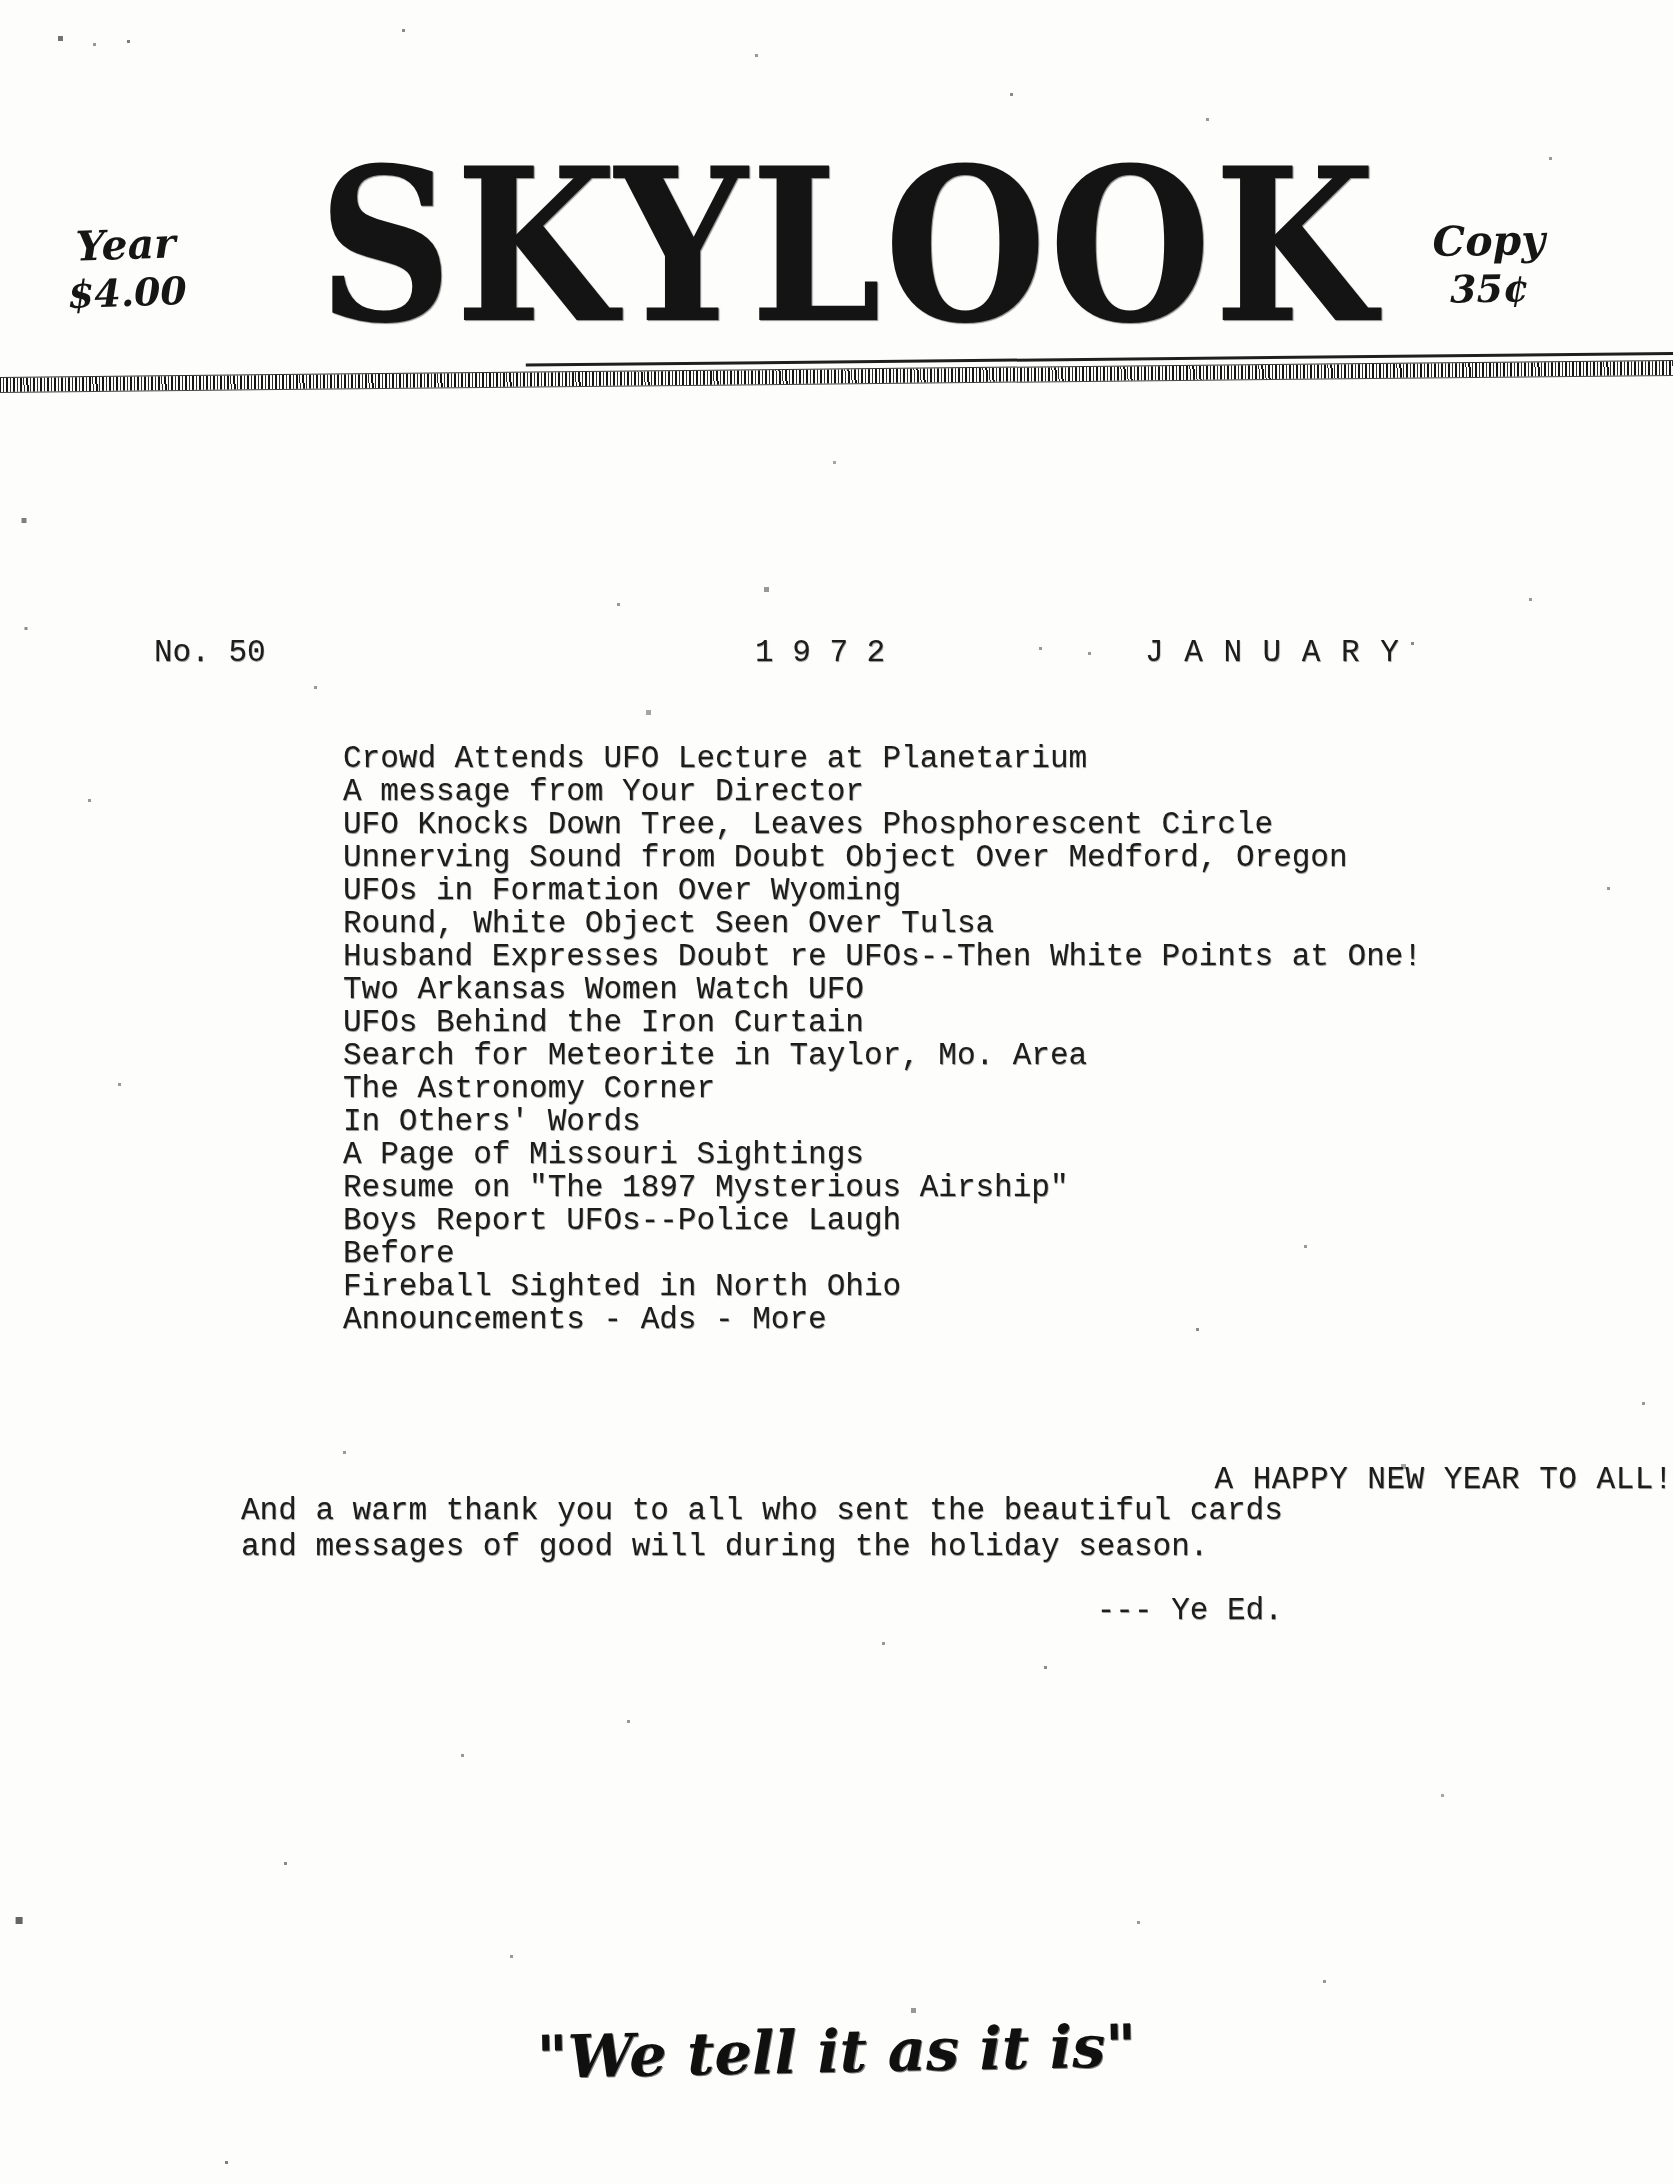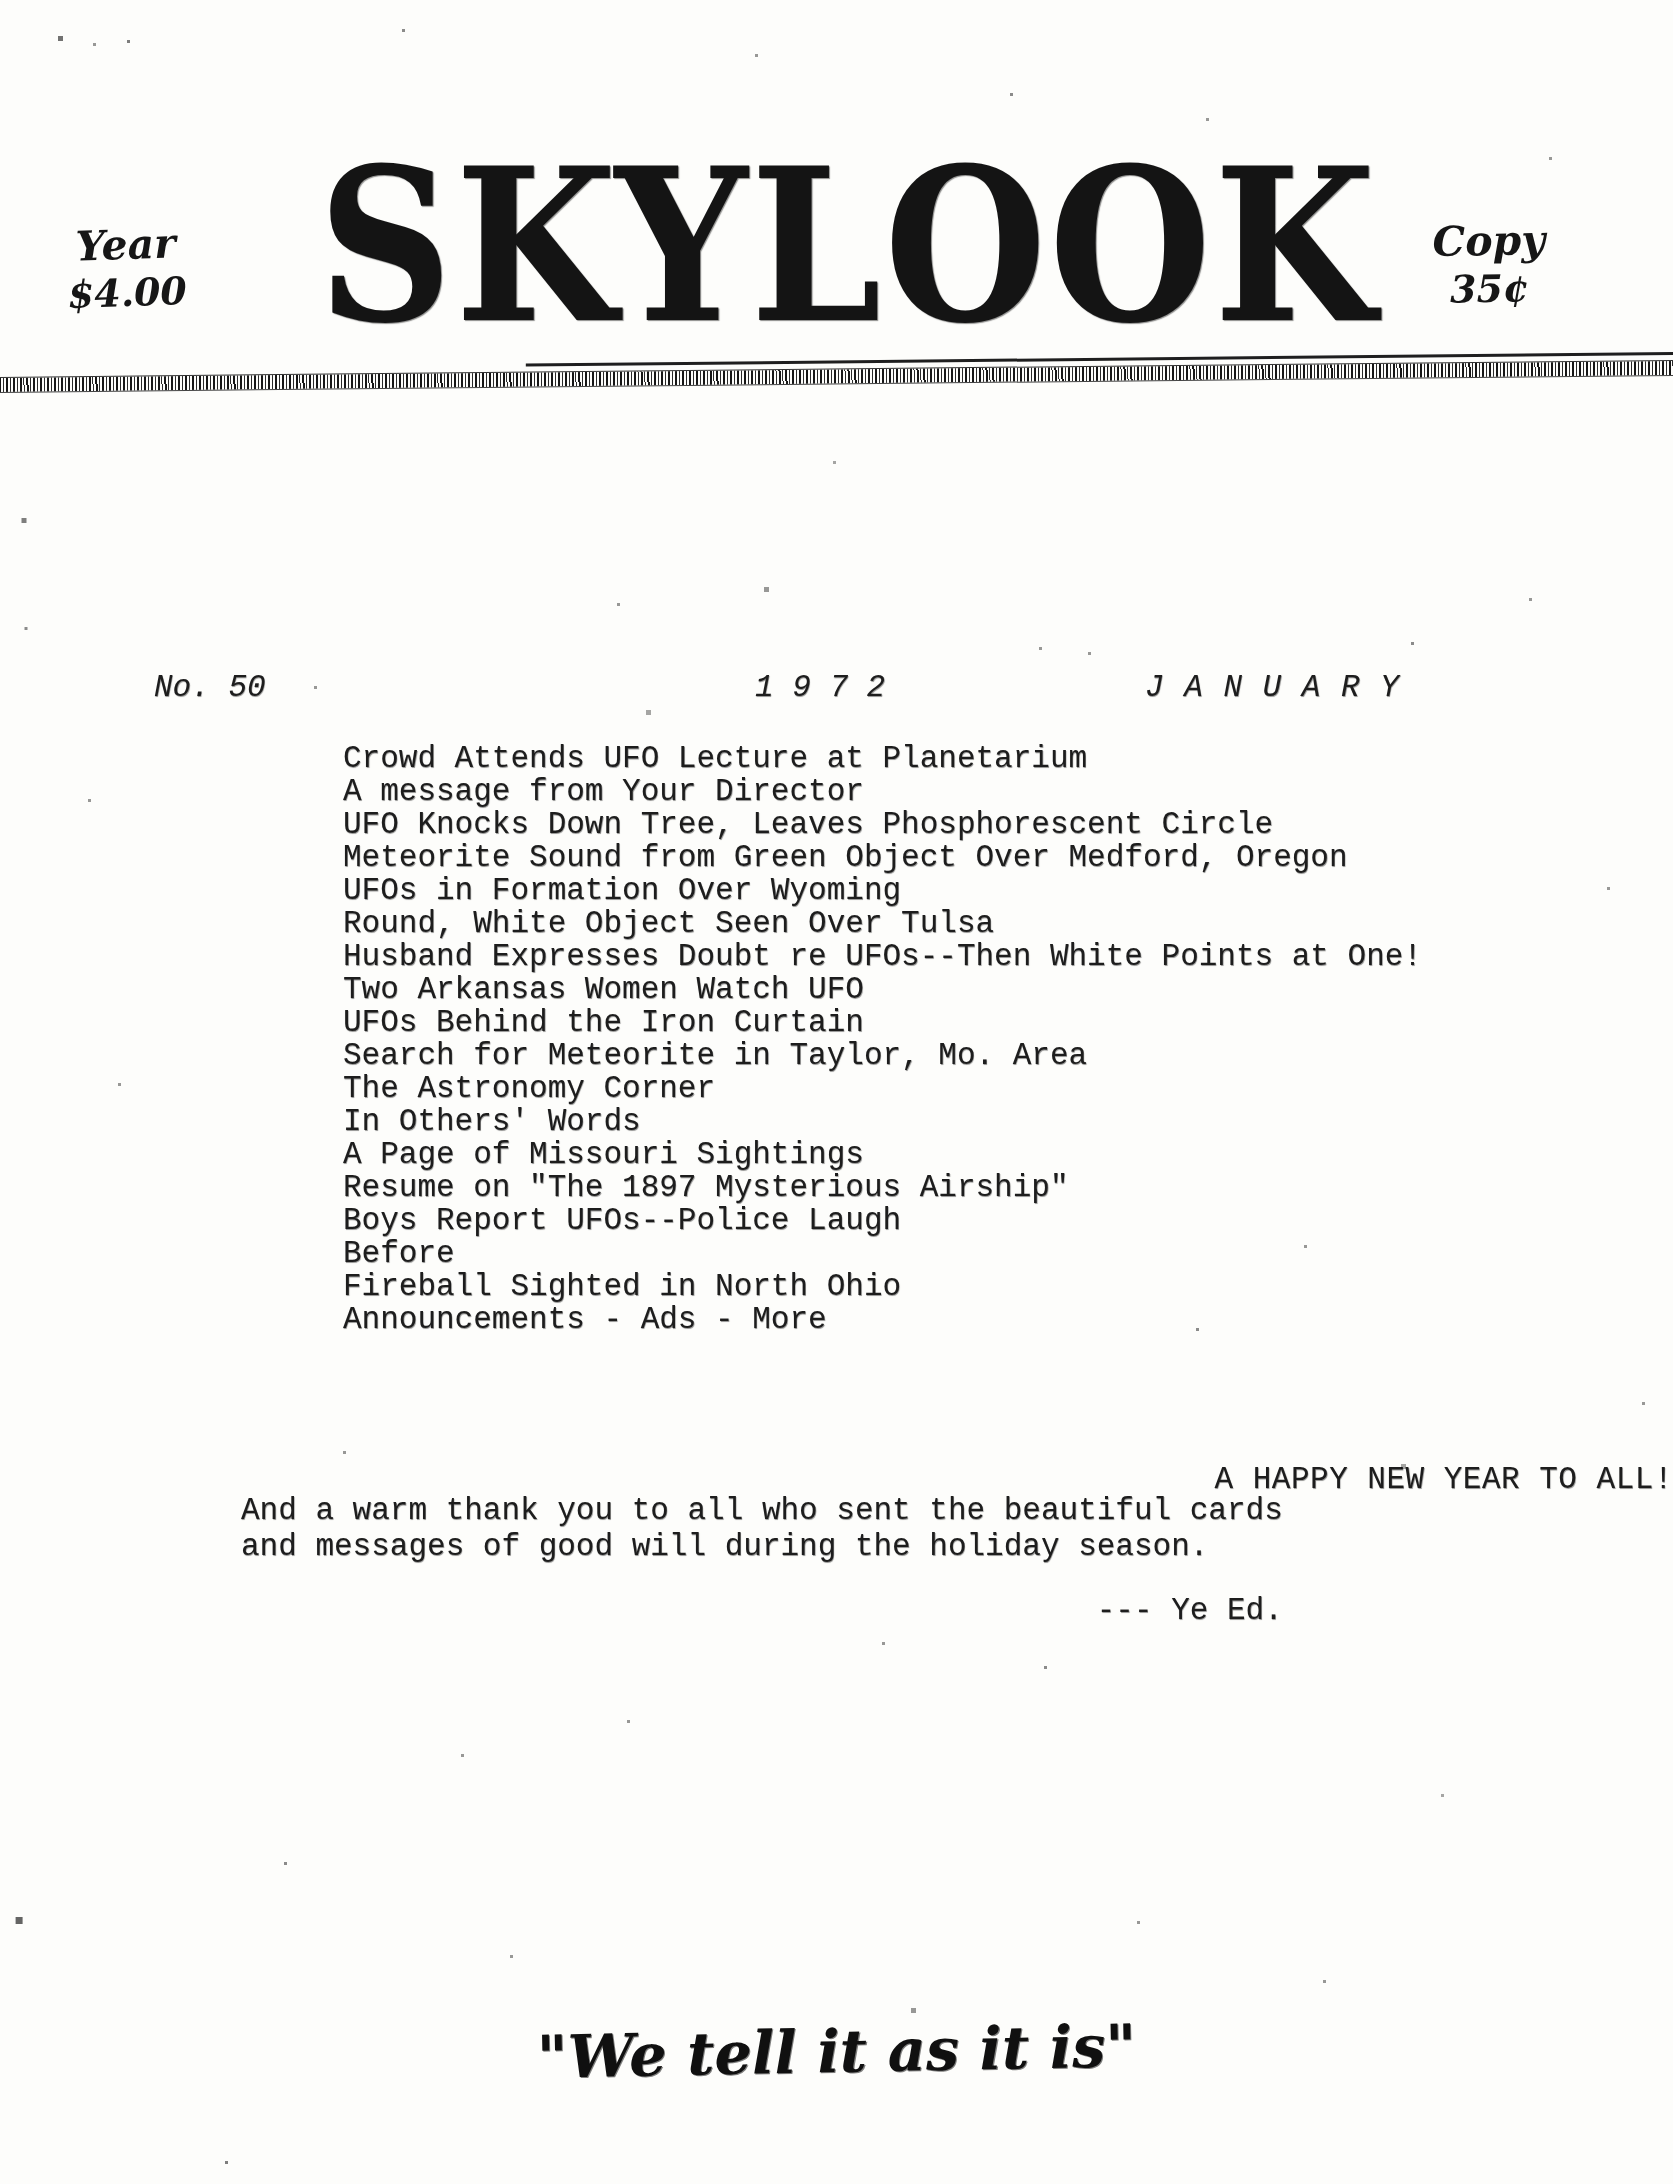--- a/index.html
+++ b/index.html
@@ -48,21 +48,21 @@
       rgba(22,22,22,0) 2px,rgba(22,22,22,0) 3.9px,
       #2a2a2a 3.9px,#2a2a2a 4.9px,
       rgba(22,22,22,0) 4.9px,rgba(22,22,22,0) 6.9px);
     border-top:1px solid #333;border-bottom:1px solid #444;
   }
   .rule-top-line{
     position:absolute;left:534px;right:0;top:-7.8px;height:2.9px;
     background:#1f1f1f;
   }
   
-  .issue-line{position:absolute;left:0;top:670px;width:100%;height:39px;font-size:31px;font-style:italic;}
+  .issue-line{position:absolute;left:0;top:635px;width:100%;height:39px;font-size:31px;}
   .issue-no{position:absolute;left:154px;top:0;}
   .issue-year{position:absolute;left:755px;top:0;}
   .issue-month{position:absolute;left:1145px;top:0;letter-spacing:1px;}
   
   .tw{
     font-family:"Liberation Mono", monospace;
     font-size:31px;
     color:#1d1d1d;
     text-shadow:0.6px 0.6px 0.7px rgba(25,25,25,.45);
     white-space:nowrap;
@@ -136,21 +136,21 @@
   <div class="issue-line tw">
     <span class="issue-no">No. 50</span>
     <span class="issue-year">1 9 7 2</span>
     <span class="issue-month">J A N U A R Y</span>
   </div>
 
   <div class="toc tw">
     <div class="toc-line">Crowd Attends UFO Lecture at Planetarium</div>
     <div class="toc-line">A message from Your Director</div>
     <div class="toc-line">UFO Knocks Down Tree, Leaves Phosphorescent Circle</div>
-    <div class="toc-line">Meteorite Sound from Green Object Over Medford, Oregon</div>
+    <div class="toc-line">Unnerving Sound from Doubt Object Over Medford, Oregon</div>
     <div class="toc-line">UFOs in Formation Over Wyoming</div>
     <div class="toc-line">Round, White Object Seen Over Tulsa</div>
     <div class="toc-line">Husband Expresses Doubt re UFOs--Then White Points at One!</div>
     <div class="toc-line">Two Arkansas Women Watch UFO</div>
     <div class="toc-line">UFOs Behind the Iron Curtain</div>
     <div class="toc-line">Search for Meteorite in Taylor, Mo. Area</div>
     <div class="toc-line">The Astronomy Corner</div>
     <div class="toc-line">In Others' Words</div>
     <div class="toc-line">A Page of Missouri Sightings</div>
     <div class="toc-line">Resume on "The 1897 Mysterious Airship"</div>

